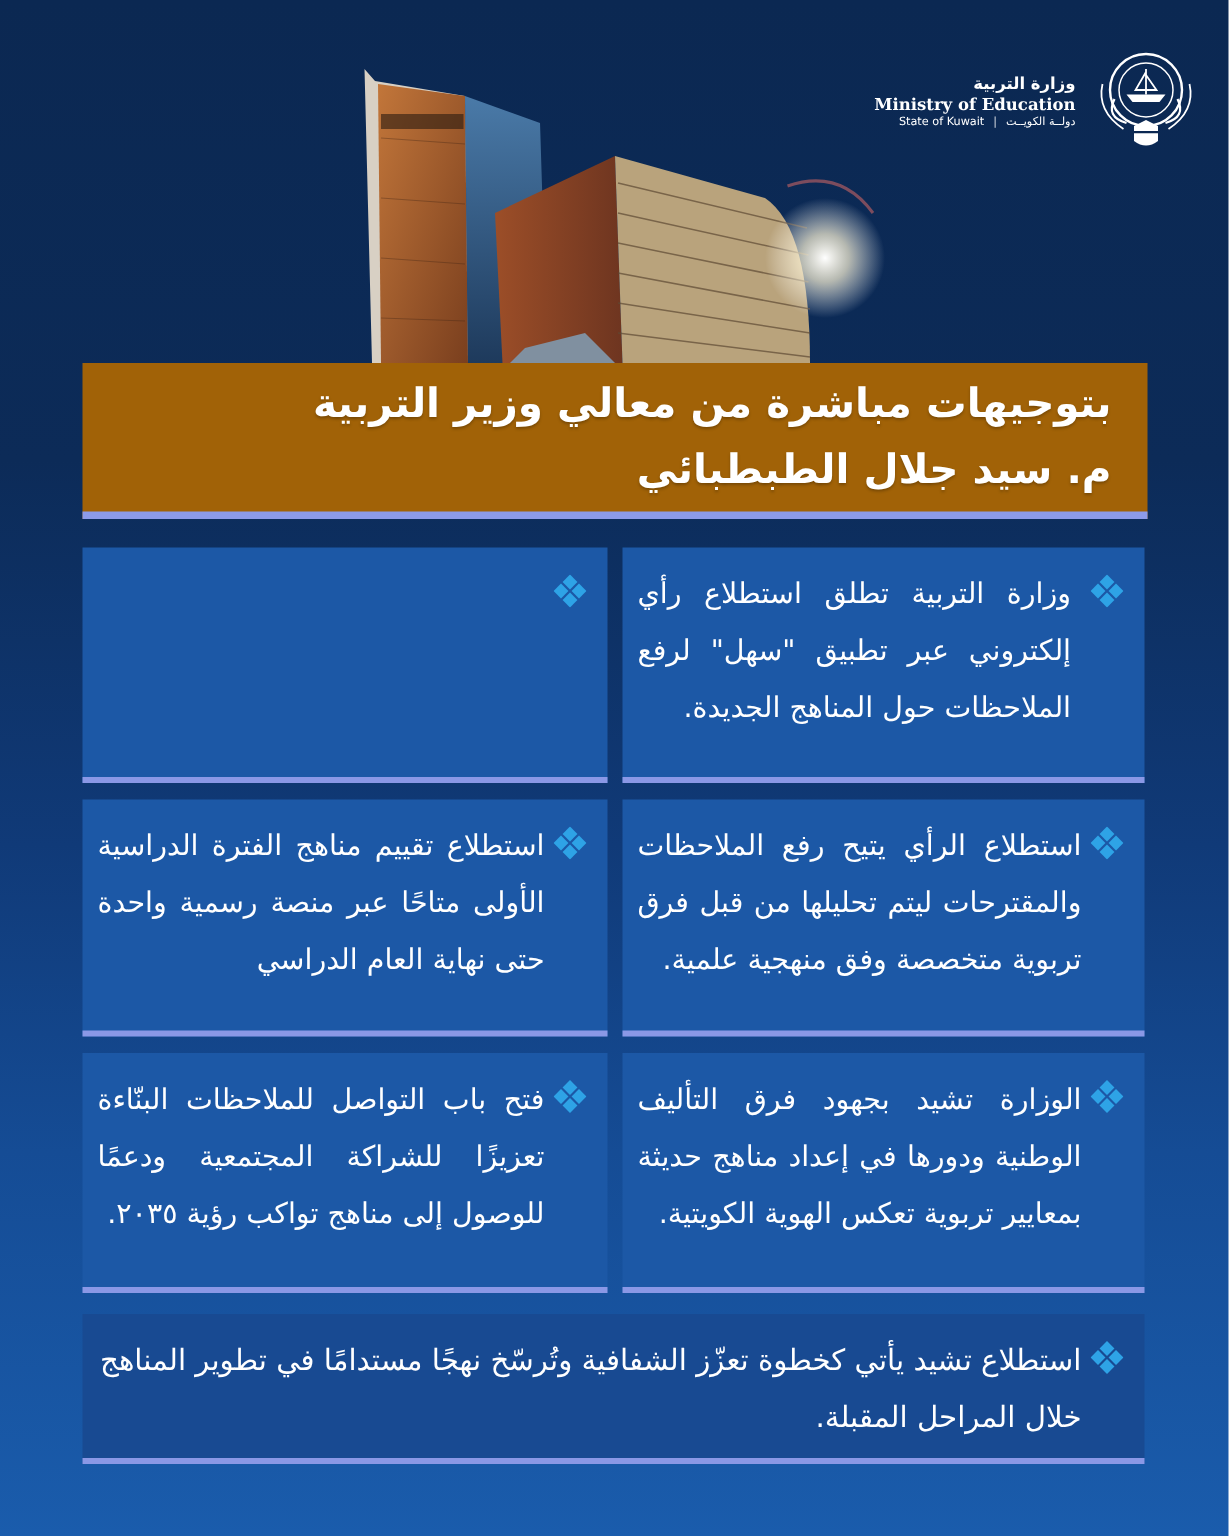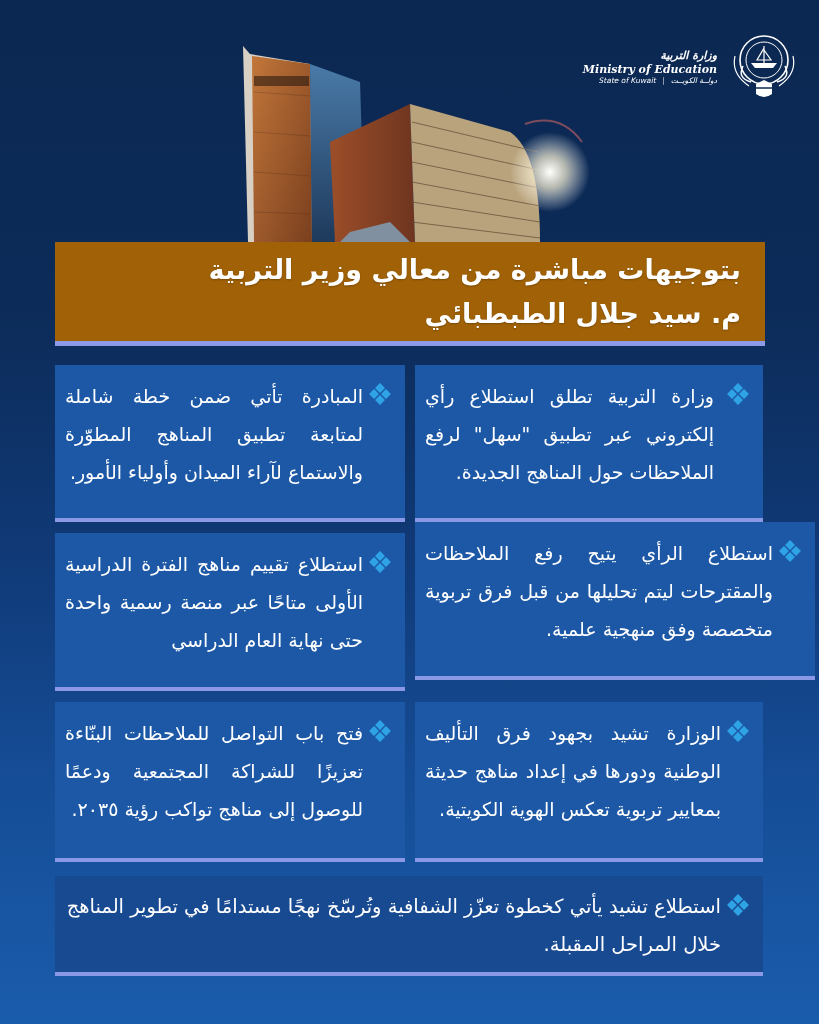--- a/index.html
+++ b/index.html
@@ -6,21 +6,21 @@
     html, body { width: 819px; height: 1024px; overflow: hidden; }
     body {
       position: relative;
       font-family: "DejaVu Sans", "Liberation Sans", sans-serif;
       background: linear-gradient(180deg, #0b2852 0%, #0c2b58 30%, #103a78 55%, #154c95 75%, #1a5cac 100%);
       color: #ffffff;
     }
     
     .logo-block {
       position: absolute; top: 30px; right: 18px;
-      display: flex; align-items: center; gap: 10px; font-style: italic;
+      display: flex; align-items: center; gap: 10px;
     }
     .logo-text { text-align: right; line-height: 1.2; }
     .logo-ar { font-size: 11px; font-weight: bold; direction: rtl; }
     .logo-en { font-family: "DejaVu Serif", "Liberation Serif", serif; font-size: 11px; font-weight: bold; }
     .logo-state { font-size: 7.5px; display: flex; gap: 6px; justify-content: flex-end; margin-top: 0; }
     .logo-state .sep { opacity: 0.8; }
     .emblem { width: 74px; height: 74px; }
 
     
     .building {
@@ -52,21 +52,21 @@
     .card.dark { background: #184a92; }
     .card .bullet { flex: 0 0 22px; margin-top: 6px; }
     .card .text {
       font-size: 19px; line-height: 38px; letter-spacing: 0.2px;
       text-align: justify; text-align-last: right;
     }
     .wide .text { font-size: 19.5px; line-height: 38px; text-align: right; }
 
     .c-r1 { left: 415px; top: 365px; width: 348px; height: 157px; gap: 13px; }
     .c-l1 { left: 55px;  top: 365px; width: 350px; height: 157px; }
-    .c-r2 { left: 415px; top: 522px; width: 400px; height: 158px; }
+    .c-r2 { left: 415px; top: 533px; width: 348px; height: 158px; }
     .c-l2 { left: 55px;  top: 533px; width: 350px; height: 158px; }
     .c-r3 { left: 415px; top: 702px; width: 348px; height: 160px; }
     .c-l3 { left: 55px;  top: 702px; width: 350px; height: 160px; }
     .c-b  { left: 55px;  top: 876px; width: 708px; height: 100px; }
   </style>
 </head>
 <body>
 
 <div class="logo-block">
   <div class="logo-text">
@@ -154,21 +154,20 @@
 
 <div class="card c-l1">
   <svg class="bullet" viewBox="0 0 22 22">
     <g fill="#2ea3e6">
         <rect x="7.5" y="1.5" width="7" height="7" transform="rotate(45 11 5)"></rect>
         <rect x="1.5" y="7.5" width="7" height="7" transform="rotate(45 5 11)"></rect>
         <rect x="13.5" y="7.5" width="7" height="7" transform="rotate(45 17 11)"></rect>
         <rect x="7.5" y="13.5" width="7" height="7" transform="rotate(45 11 17)"></rect>
       </g>
   </svg>
-  <div class="text">المبادرة تأتي ضمن خطة شاملة لمتابعة تطبيق المناهج المطوّرة والاستماع لآراء الميدان وأولياء الأمور.</div>
 </div>
 
 <div class="card c-r2">
   <svg class="bullet" viewBox="0 0 22 22">
     <g fill="#2ea3e6">
         <rect x="7.5" y="1.5" width="7" height="7" transform="rotate(45 11 5)"></rect>
         <rect x="1.5" y="7.5" width="7" height="7" transform="rotate(45 5 11)"></rect>
         <rect x="13.5" y="7.5" width="7" height="7" transform="rotate(45 17 11)"></rect>
         <rect x="7.5" y="13.5" width="7" height="7" transform="rotate(45 11 17)"></rect>
       </g>

